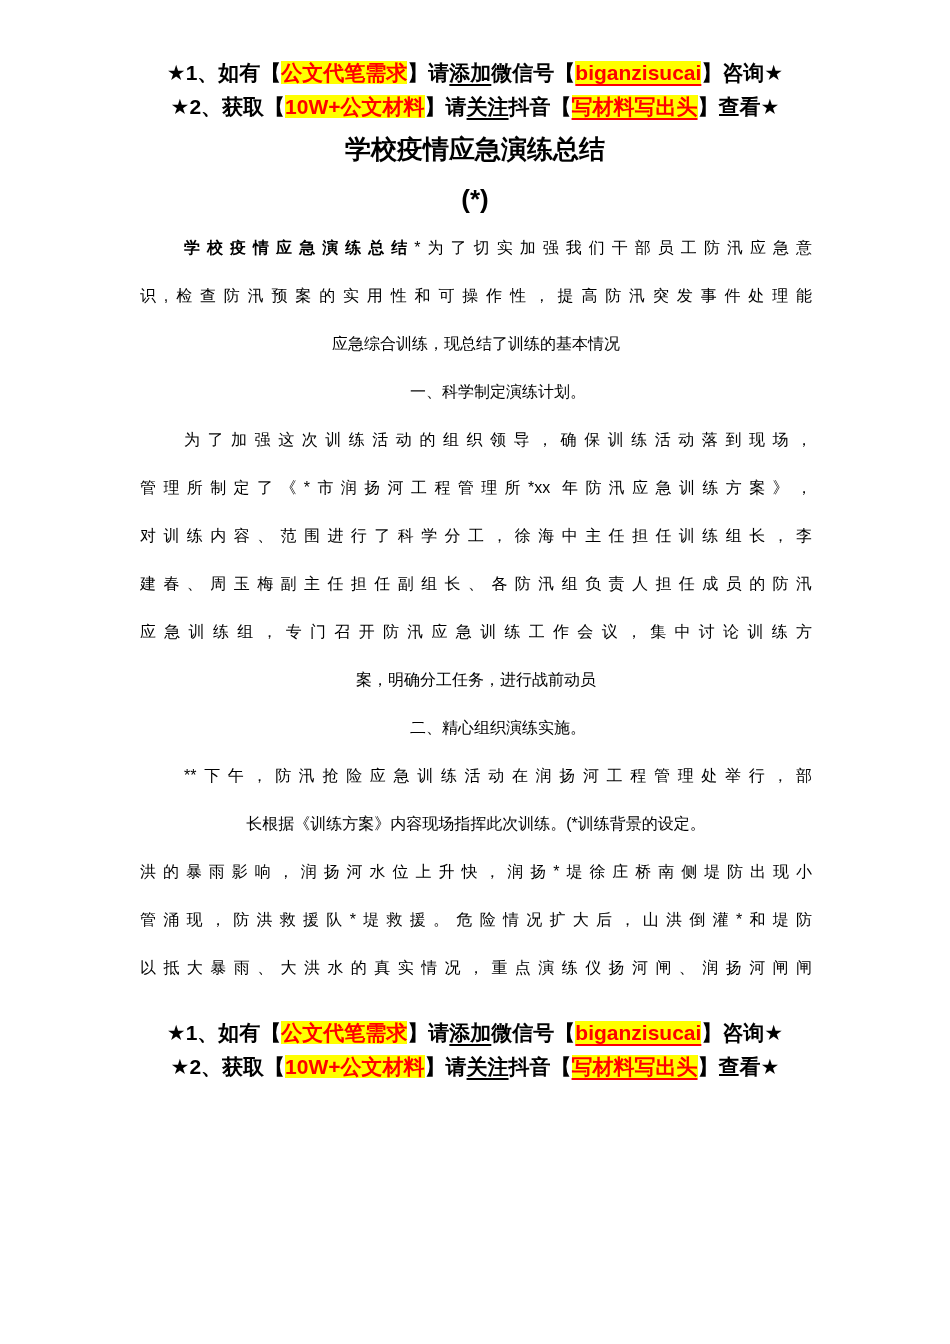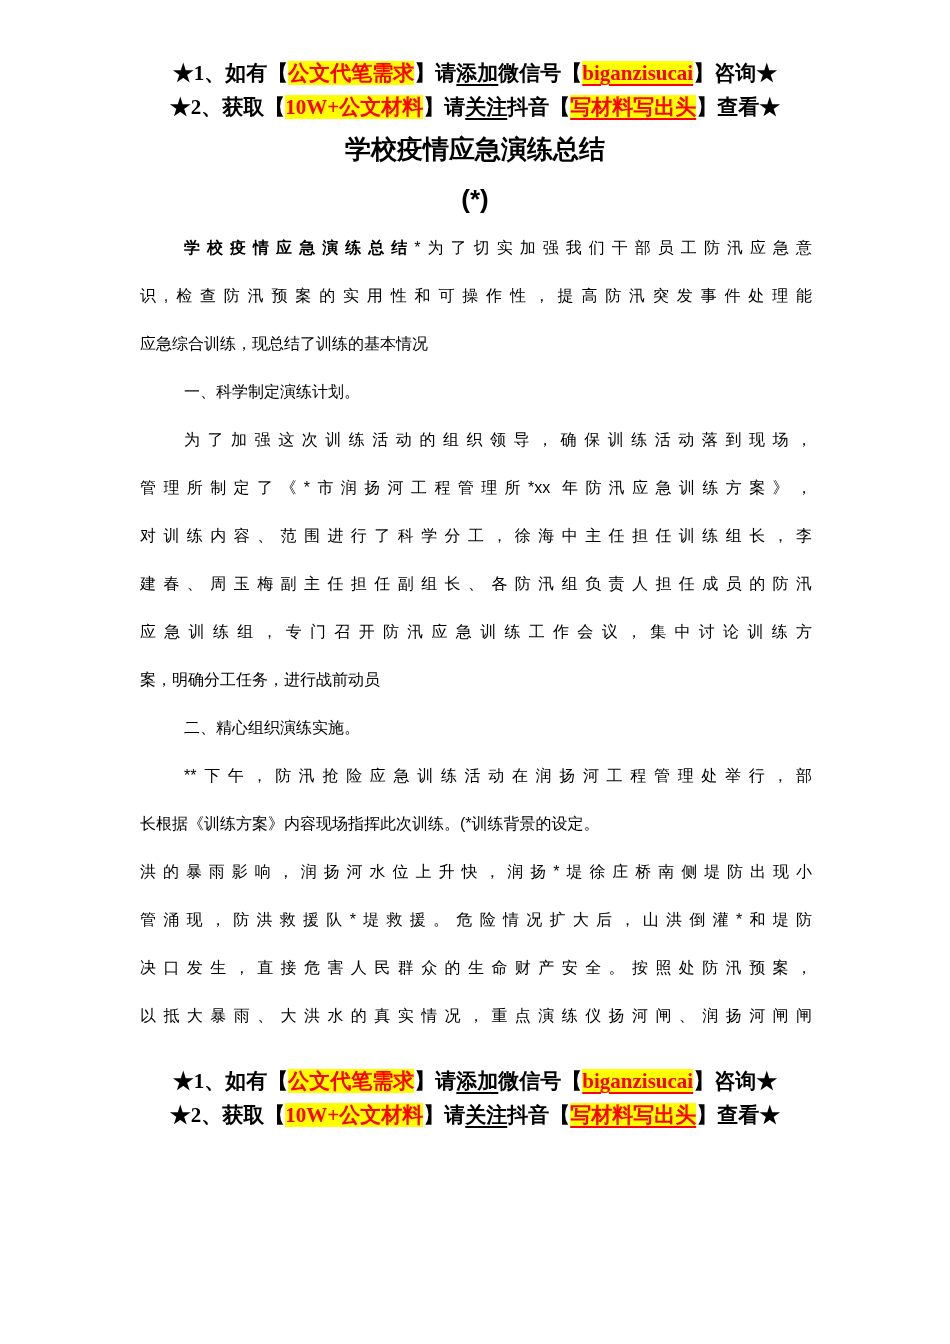--- a/index.html
+++ b/index.html
@@ -8,21 +8,21 @@
     position: relative;
     width: 950px;
     height: 1344px;
     margin: 0 auto;
     background: #ffffff;
     color: #000000;
     font-family: "Liberation Sans", "DejaVu Sans", sans-serif;
     overflow: hidden;
   }
   
-  .promo { text-align: center; font-weight: bold; font-size: 21px; font-family: Liberation Serif, serif; }
+  .promo { text-align: center; font-weight: bold; font-size: 21px; }
   .promo-header { padding-top: 56px; }
   .promo-footer { margin-top: 24px; }
   .promo-line { height: 34px; line-height: 34px; white-space: nowrap; }
   .hl {
     background: #ffff00;
     color: #ff0000;
   }
   .ul-black {
     text-decoration: underline;
     text-decoration-thickness: 2px;
@@ -54,20 +54,21 @@
   }
   
   .doc-body {
     padding: 0 138px 0 140px;
     font-size: 16px;
   }
   .bline {
     height: 48px;
     line-height: 48px;
     overflow: hidden;
+    text-align: center;
   }
   .j { text-align: justify; text-align-last: justify; text-justify: inter-character; }
   .indent { padding-left: 44px; }
   .heading { font-weight: normal; }
   .lead-bold { font-weight: bold; }
 </style>
 </head>
 <body>
 
 <div class="page">
@@ -99,21 +100,20 @@
     <p class="bline j">应急训练组，专门召开防汛应急训练工作会议，集中讨论训练方</p>
     <p class="bline">案，明确分工任务，进行战前动员</p>
 
     <p class="bline indent heading">二、精心组织演练实施。</p>
 
     <p class="bline indent j">**下午，防汛抢险应急训练活动在润扬河工程管理处举行，部</p>
     <p class="bline">长根据《训练方案》内容现场指挥此次训练。(*训练背景的设定。</p>
 
     <p class="bline j">洪的暴雨影响，润扬河水位上升快，润扬*堤徐庄桥南侧堤防出现小</p>
     <p class="bline j">管涌现，防洪救援队*堤救援。危险情况扩大后，山洪倒灌*和堤防</p>
-    <p class="bline j">决口发生，直接危害人民群众的生命财产安全。按照处防汛预案，</p>
     <p class="bline j">以抵大暴雨、大洪水的真实情况，重点演练仪扬河闸、润扬河闸闸</p>
 
   </div>
 
   <div class="promo promo-footer">
     <div class="promo-line">
       <span>★1、如有【</span><span class="hl">公文代笔需求</span><span>】请</span><span class="ul-black">添加</span><span>微信号【</span><span class="hl-ul">biganzisucai</span><span>】咨询★</span>
     </div>
     <div class="promo-line">
       <span>★2、获取【</span><span class="hl">10W+公文材料</span><span>】请</span><span class="ul-black">关注</span><span>抖音【</span><span class="hl-ul">写材料写出头</span><span>】查看★</span>

